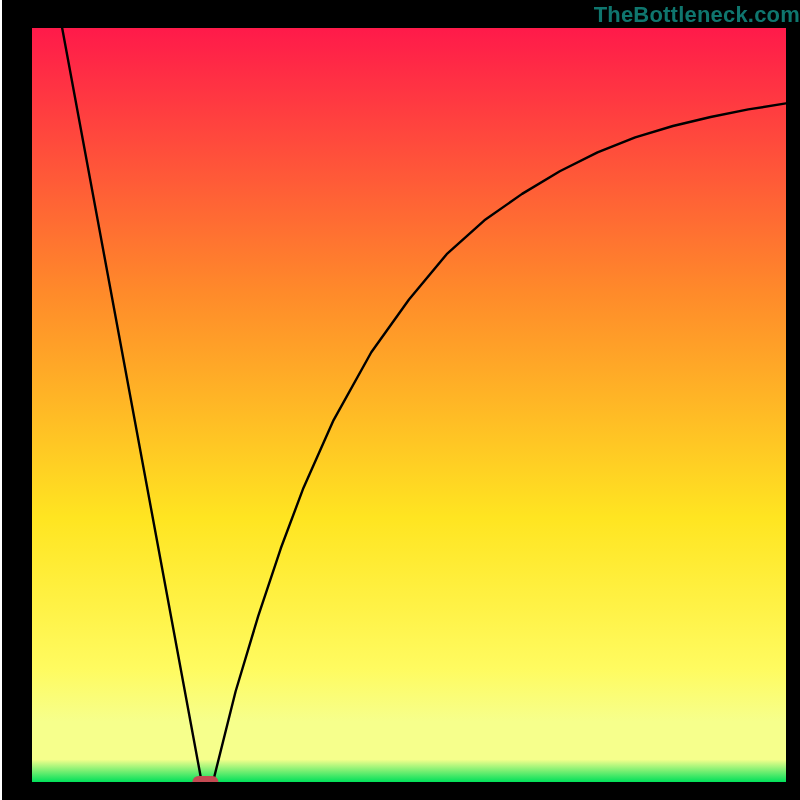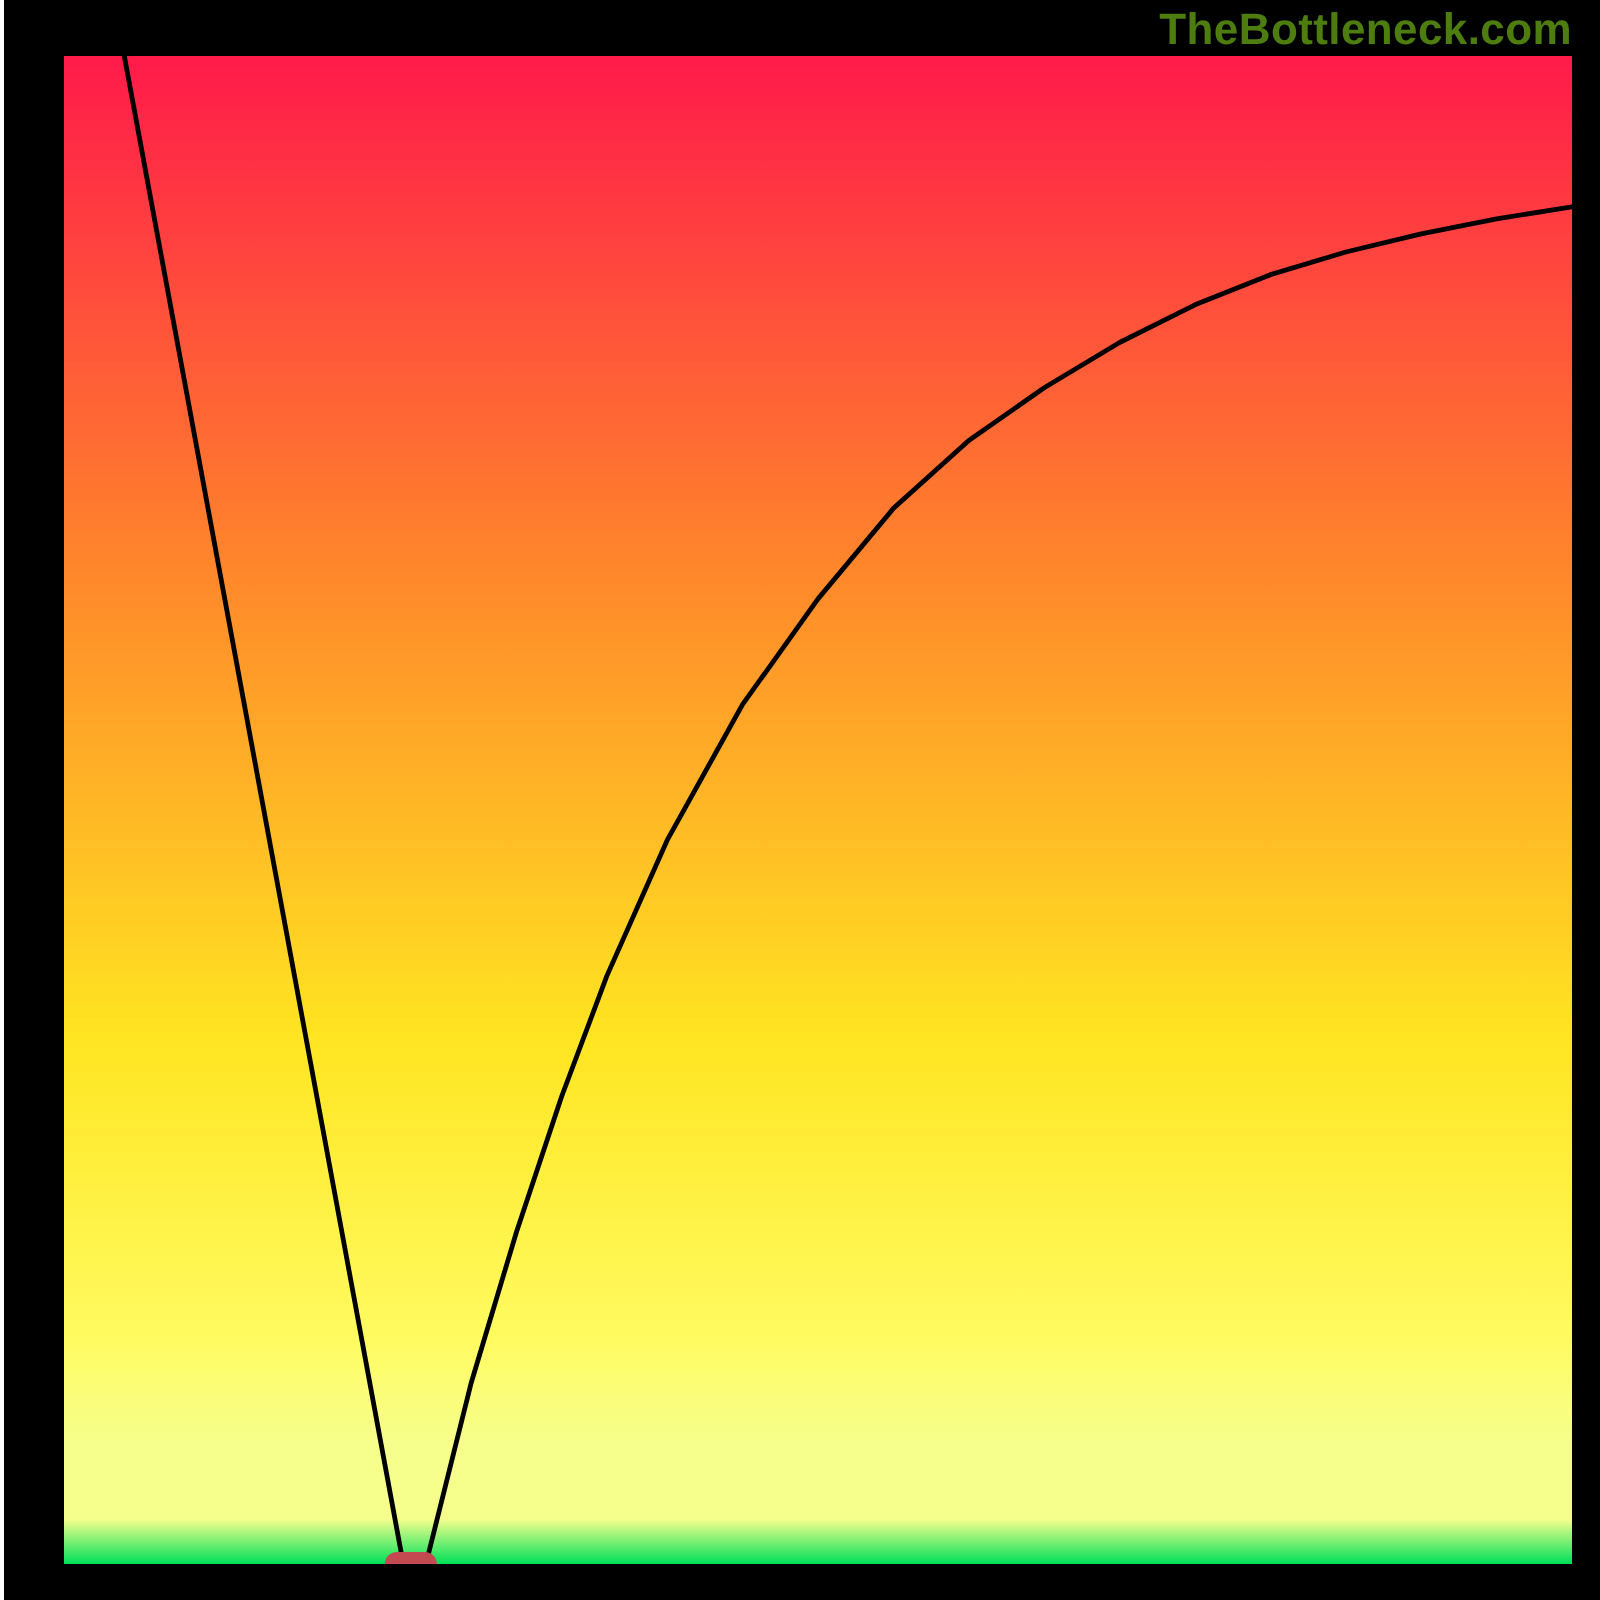--- a/index.html
+++ b/index.html
@@ -1,17 +1,17 @@
 <!DOCTYPE html>
 <html><head>
 <meta charset="utf-8">
 <style>
   html,body{margin:0;padding:0;width:800px;height:800px;background:#fff;overflow:hidden}
   .frame{position:relative;width:800px;height:800px}
-  .watermark{position:absolute;top:2px;right:14px;font:700 22px Arial,Helvetica,sans-serif;color:#4d7c0f;letter-spacing:.2px}
+  .watermark{position:absolute;top:2px;right:0;font:700 22px Arial,Helvetica,sans-serif;color:#0f766e;letter-spacing:.2px}
   svg{display:block}
 </style>
 </head>
 <body>
 
 <div class="frame">
   <div class="watermark">TheBottleneck.com</div>
   <svg id="chart-svg" width="800" height="800" viewBox="0 0 800 800">
       <defs>
         <linearGradient id="bg" x1="0" y1="0" x2="0" y2="1">

